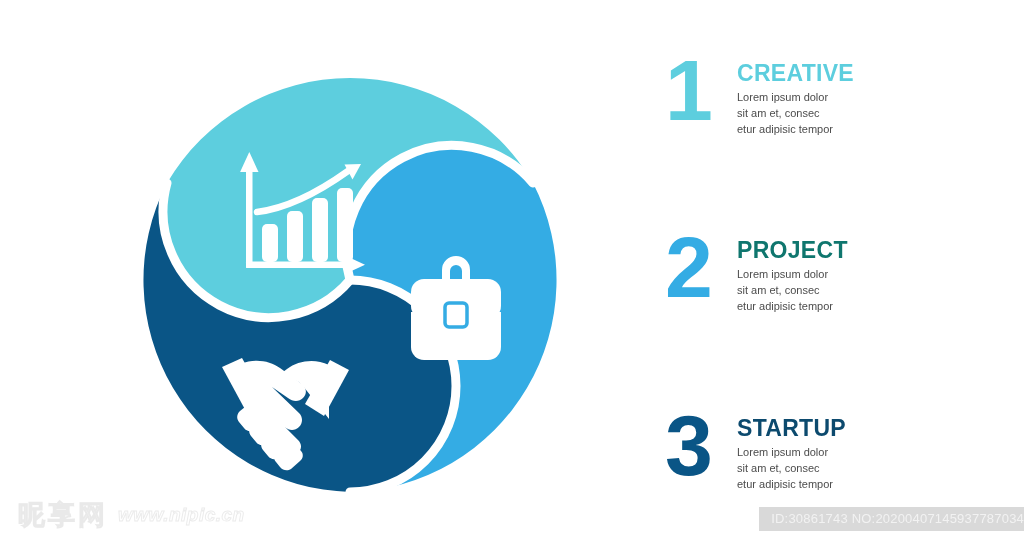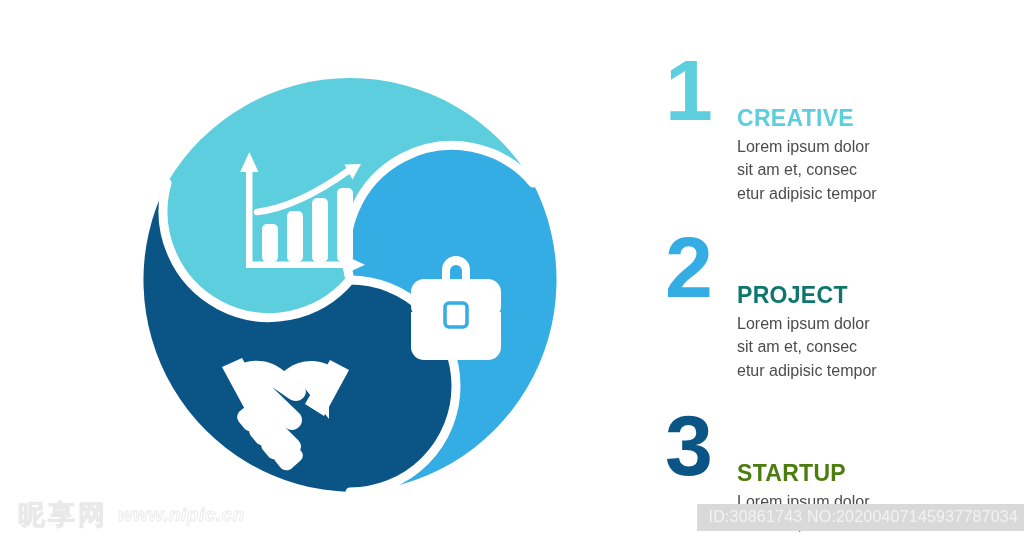--- a/index.html
+++ b/index.html
@@ -61,24 +61,23 @@
   .txt {
     flex: 1 1 auto;
     padding-top: 5px;
   }
   .lg-title {
     font-size: 23px;
     font-weight: bold;
     letter-spacing: 0.3px;
     line-height: 1.1;
     margin-bottom: 4px;
-    margin-top: 45px;
   }
   .lg-desc {
-    font-size: 16px;
+    font-size: 11px;
     line-height: 1.45;
     color: #4c4c4c;
     white-space: pre-line;
   }
 
   
   #wm-left {
     position: absolute;
     left: 18px;
     bottom: 8px;
@@ -103,22 +102,22 @@
     color: transparent;
     -webkit-text-stroke: 1px #dcdcdc;
     letter-spacing: 0.5px;
   }
   #wm-id {
     position: absolute;
     right: 0;
     bottom: 10px;
     background: #d9d9d9;
     color: #f2f2f2;
-    font-size: 16px;
-    padding: 4px 6px 5px 12px;
+    font-size: 13px;
+    padding: 4px 0 5px 12px;
     letter-spacing: 0.2px;
     user-select: none;
   }
 </style>
 </head>
 <body>
 
 <div id="canvas">
 
   <div id="diagram">
@@ -221,21 +220,21 @@
         <div class="lg-title" style="color:#0f766e">PROJECT</div>
         <div class="lg-desc">Lorem ipsum dolor
 sit am et, consec
 etur adipisic tempor</div>
       </div>
     </div>
 
     <div class="legend-item item-2">
       <div class="num" style="color:#0A5586">3</div>
       <div class="txt">
-        <div class="lg-title" style="color:#4d7c0f">STARTUP</div>
+        <div class="lg-title" style="color:#0c4a6e">STARTUP</div>
         <div class="lg-desc">Lorem ipsum dolor
 sit am et, consec
 etur adipisic tempor</div>
       </div>
     </div>
 
   </div>
 
   <div id="wm-left">
     <span class="cjk">昵享网</span>

